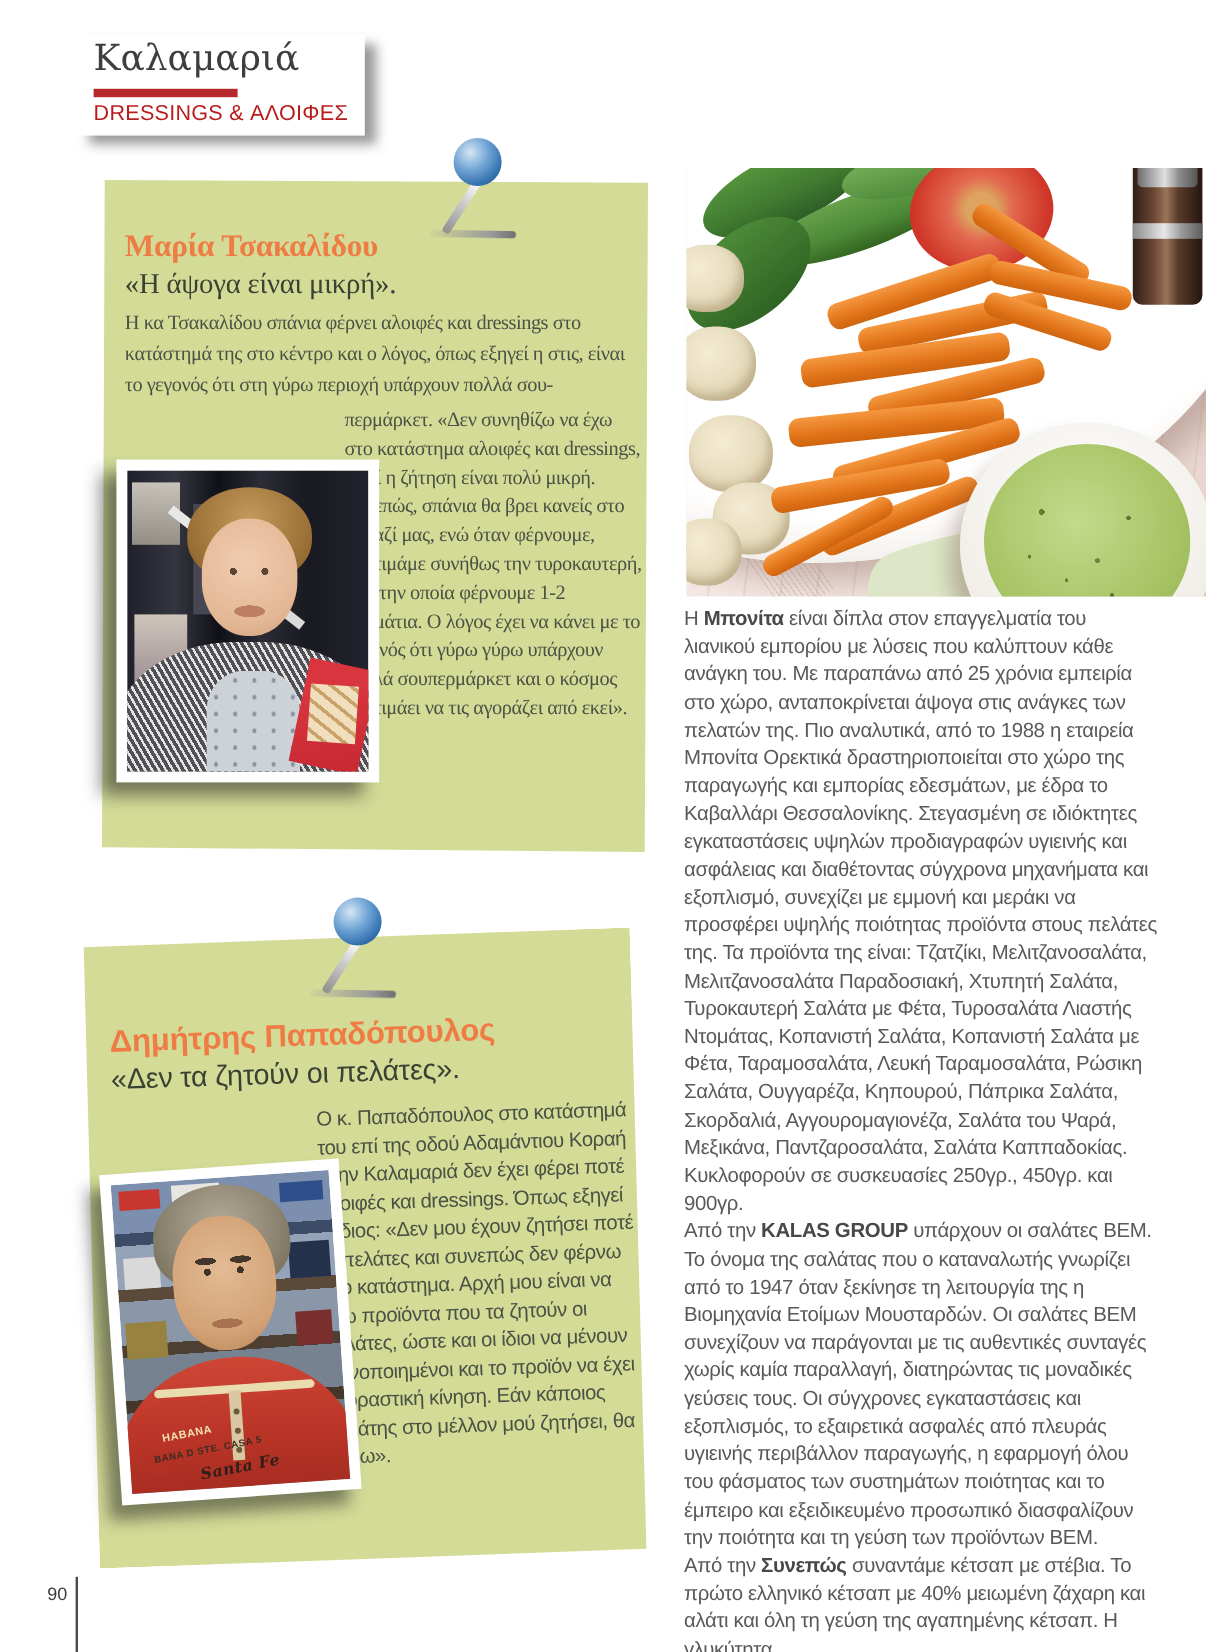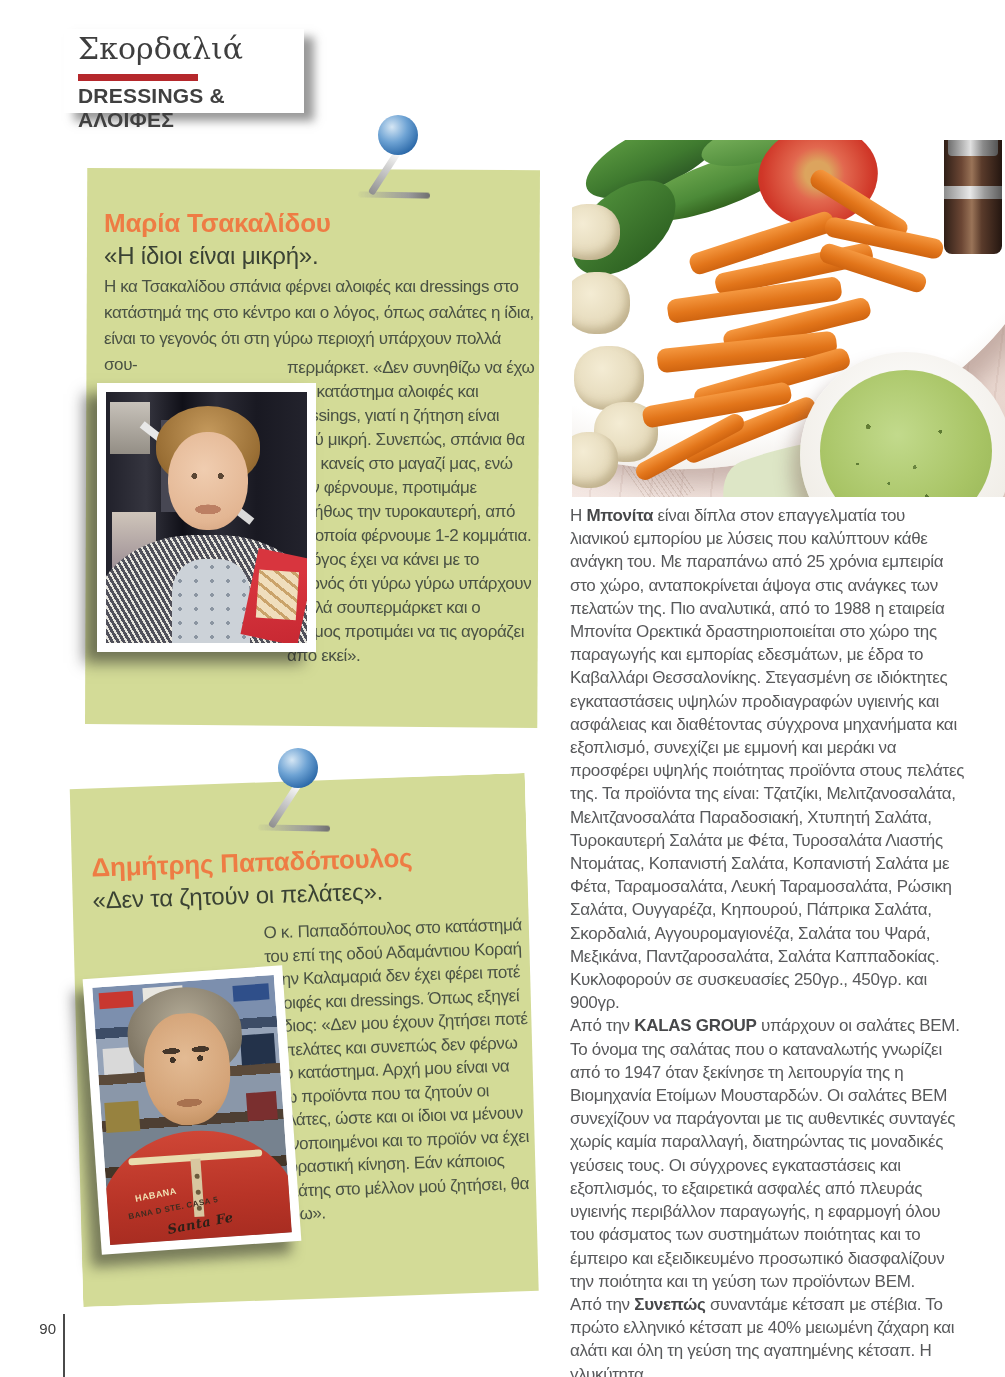--- a/index.html
+++ b/index.html
@@ -5,26 +5,26 @@
   html,body{margin:0;padding:0;background:#ffffff;}
   .page{position:relative;width:1005px;height:1377px;background:#ffffff;overflow:hidden;
         font-family:"Liberation Sans", sans-serif;}
 
   
   .header{position:absolute;left:64px;top:29px;width:240px;height:84px;background:#ffffff;
           box-shadow:10px 8px 9px rgba(70,70,70,.55);z-index:4;}
   .kicker{position:absolute;left:14px;top:2px;font-family:"DejaVu Serif", serif;
           font-size:30px;color:#3e3e3e;font-weight:400;}
   .red-bar{position:absolute;left:14px;top:45px;width:120px;height:7px;background:#b5282c;}
-  .header-title{position:absolute;left:14px;top:55px;font-size:21px;font-weight:700;color:#404040;letter-spacing:.2px;}
+  .header-title{position:absolute;left:14px;top:55px;font-size:18px;font-weight:400;color:#b91c1c;letter-spacing:.2px;}
 
   
   .note{position:absolute;background:#d3db97;z-index:1;}
-  .note1{left:85px;top:168px;width:455px;height:560px;
-         clip-path:polygon(0.5% 0%,100% 0.4%,99.4% 100%,0% 99.3%);}
+  .note1{left:85px;top:150px;width:455px;height:560px;
+         clip-path:polygon(0.5% 0%,100% 0.4%,99.4% 100%,0% 99.3%);font-family:Liberation Serif, serif;}
   .note2{left:75px;top:780px;width:458px;height:520px;transform:rotate(-1.8deg);
          clip-path:polygon(0.6% 0.4%,100% 0%,99.5% 99.6%,0% 100%);}
   .note-title{position:absolute;margin:0;font-size:26px;font-weight:700;color:#ee7c44;letter-spacing:-.2px;}
   .note-quote{position:absolute;margin:0;font-size:24px;color:#3a4234;letter-spacing:-.2px;}
   .note-text{position:absolute;margin:0;font-size:17px;line-height:25px;color:#4a5244;letter-spacing:-.4px;}
   .note1 .note-title{left:19px;top:40px;}
   .note1 .note-quote{left:19px;top:74px;}
   .note1 .note-intro{left:19px;top:106px;width:432px;line-height:26px;}
   .note1 .note-col{left:202px;top:188px;width:250px;line-height:24px;}
   .note2 .note-title{left:22px;top:66px;}
@@ -182,21 +182,21 @@
   
   .page-num{position:absolute;left:28px;top:1320px;width:28px;text-align:right;font-size:15px;color:#3c3c3c;}
   .footer-rule{position:absolute;left:63px;top:1314px;width:2px;height:63px;background:#4a4a4a;}
 </style>
 </head>
 <body>
 
 <div class="page">
 
   <div class="header">
-    <div class="kicker">Σκορδαλιά</div>
+    <div class="kicker">Καλαμαριά</div>
     <div class="red-bar"></div>
     <div class="header-title">DRESSINGS &amp; ΑΛΟΙΦΕΣ</div>
   </div>
 
   <div class="food-photo">
     <div class="abs cloth-stripes"></div>
     <div class="abs stitch"></div>
     <div class="abs platter"></div>
     <div class="abs pep pep1"></div>
     <div class="abs pep pep2"></div>
@@ -225,22 +225,22 @@
       <div class="abs grinder-cap"></div>
       <div class="abs grinder-ring"></div>
     </div>
     <div class="abs dip-bowl">
       <div class="dip"></div>
     </div>
   </div>
 
   <section class="note note1">
     <h2 class="note-title">Μαρία Τσακαλίδου</h2>
-    <p class="note-quote">«Η ίδιοι είναι μικρή».</p>
-    <p class="note-text note-intro">Η κα Τσακαλίδου σπάνια φέρνει αλοιφές και dressings στο κατάστημά της στο κέντρο και ο λόγος, όπως σαλάτες η ίδια, είναι το γεγονός ότι στη γύρω περιοχή υπάρχουν πολλά σου-</p>
+    <p class="note-quote">«Η άψογα είναι μικρή».</p>
+    <p class="note-text note-intro">Η κα Τσακαλίδου σπάνια φέρνει αλοιφές και dressings στο κατάστημά της στο κέντρο και ο λόγος, όπως εξηγεί η στις, είναι το γεγονός ότι στη γύρω περιοχή υπάρχουν πολλά σου-</p>
     <p class="note-text note-col">περμάρκετ. «Δεν συνηθίζω να έχω στο κατάστημα αλοιφές και dressings, γιατί η ζήτηση είναι πολύ μικρή. Συνεπώς, σπάνια θα βρει κανείς στο μαγαζί μας, ενώ όταν φέρνουμε, προτιμάμε συνήθως την τυροκαυτερή, από την οποία φέρνουμε 1-2 κομμάτια. Ο λόγος έχει να κάνει με το γεγονός ότι γύρω γύρω υπάρχουν πολλά σουπερμάρκετ και ο κόσμος προτιμάει να τις αγοράζει από εκεί».</p>
   </section>
 
   <section class="note note2">
     <h2 class="note-title">Δημήτρης Παπαδόπουλος</h2>
     <p class="note-quote">«Δεν τα ζητούν οι πελάτες».</p>
     <p class="note-text note-col">Ο κ. Παπαδόπουλος στο κατάστημά του επί της οδού Αδαμάντιου Κοραή στην Καλαμαριά δεν έχει φέρει ποτέ αλοιφές και dressings. Όπως εξηγεί ο ίδιος: «Δεν μου έχουν ζητήσει ποτέ οι πελάτες και συνεπώς δεν φέρνω στο κατάστημα. Αρχή μου είναι να έχω προϊόντα που τα ζητούν οι πελάτες, ώστε και οι ίδιοι να μένουν ικανοποιημένοι και το προϊόν να έχει αγοραστική κίνηση. Εάν κάποιος πελάτης στο μέλλον μού ζητήσει, θα φέρω».</p>
   </section>
 
   <figure class="photo photo1">

